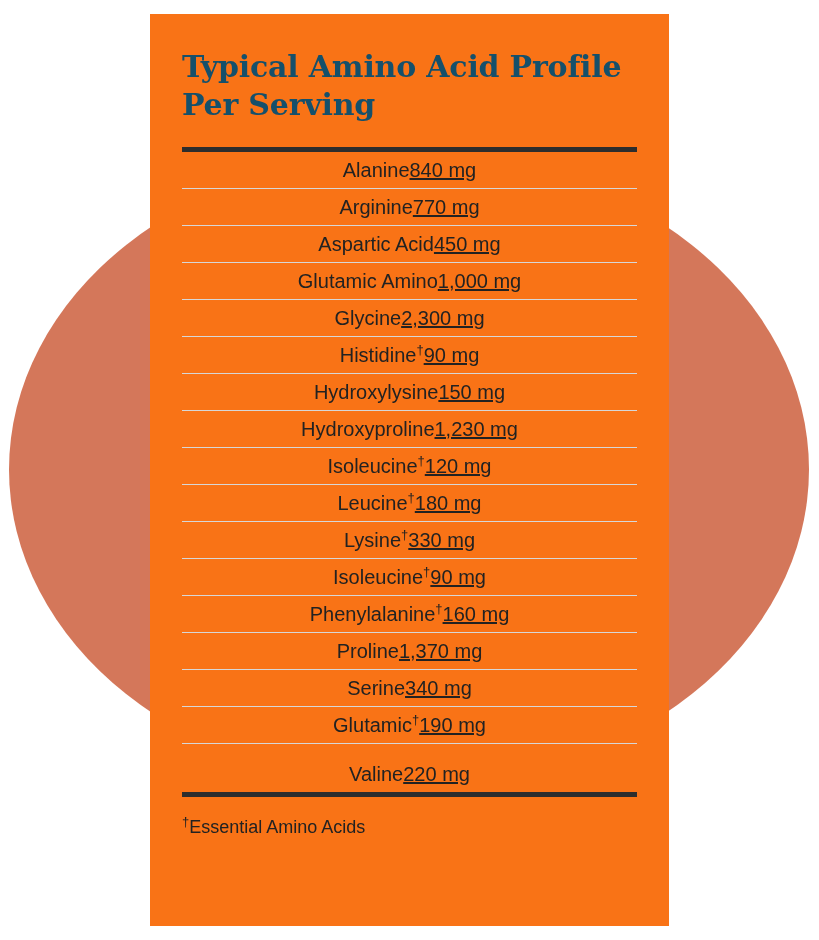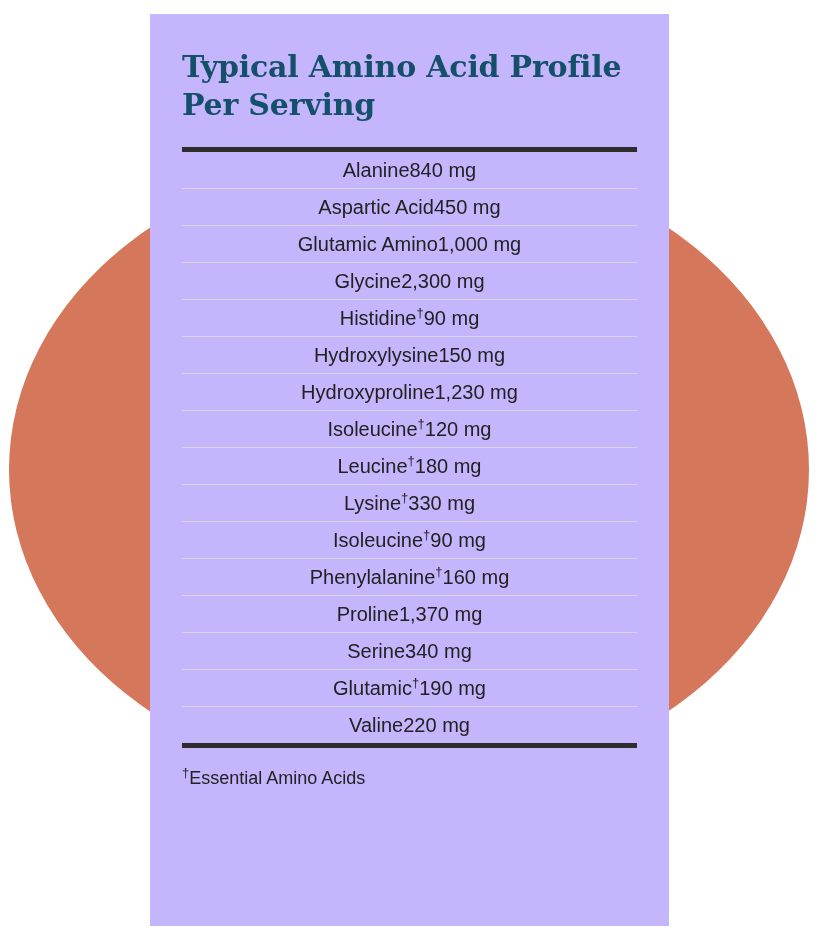--- a/index.html
+++ b/index.html
@@ -27,21 +27,21 @@
     z-index: 0;
   }
 
   
   .card {
     position: absolute;
     left: 150px;
     top: 14px;
     width: 519px;
     height: 912px;
-    background: #c4b5fd;
+    background: #f97316;
     z-index: 1;
     box-sizing: border-box;
     padding: 30px 32px 0 32px;
   }
 
   .title {
     color: #15506b;
     font-family: "DejaVu Serif", "Liberation Serif", serif;
     font-weight: bold;
     font-size: 30px;
@@ -73,28 +73,30 @@
     display: flex;
     align-items: baseline;
     justify-content: center;
     border-bottom: 1px solid #d7d7d7;
     padding: 7px 2px 6px 2px;
     font-size: 20px;
     color: #222222;
   }
   .row:last-child {
     border-bottom: none;
+    margin-top: 12px;
   }
 
   .row .name {
     white-space: nowrap;
   }
   .row .amount {
     white-space: nowrap;
     text-align: right;
+    text-decoration: underline;
   }
 
   sup.dagger {
     font-size: 13px;
     vertical-align: super;
     line-height: 0;
   }
 
   .footnote {
     width: 455px;
@@ -118,20 +120,24 @@
   <h1 class="title">Typical Amino Acid Profile Per Serving</h1>
 
   <div class="rule-top"></div>
 
   <div class="rows">
       <div class="row">
         <span class="name"><span>Alanine</span></span>
         <span class="amount">840 mg</span>
       </div>
       <div class="row">
+        <span class="name"><span>Arginine</span></span>
+        <span class="amount">770 mg</span>
+      </div>
+      <div class="row">
         <span class="name"><span>Aspartic Acid</span></span>
         <span class="amount">450 mg</span>
       </div>
       <div class="row">
         <span class="name"><span>Glutamic Amino</span></span>
         <span class="amount">1,000 mg</span>
       </div>
       <div class="row">
         <span class="name"><span>Glycine</span></span>
         <span class="amount">2,300 mg</span>

